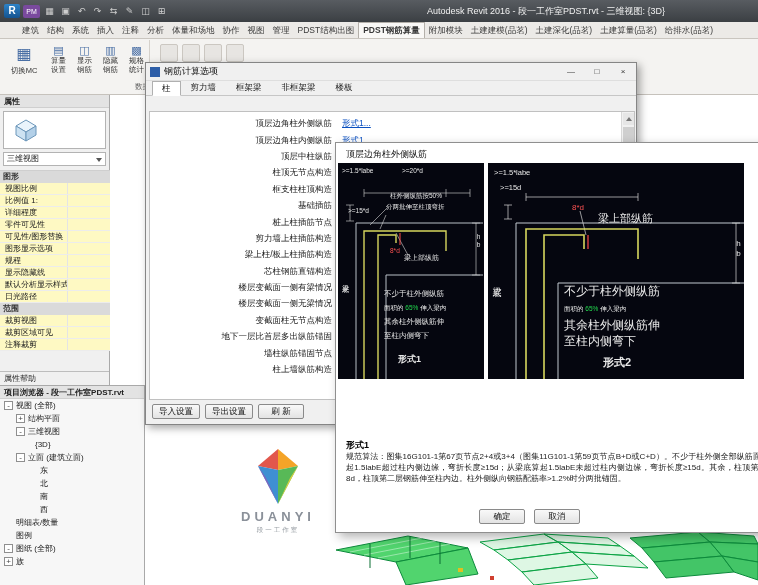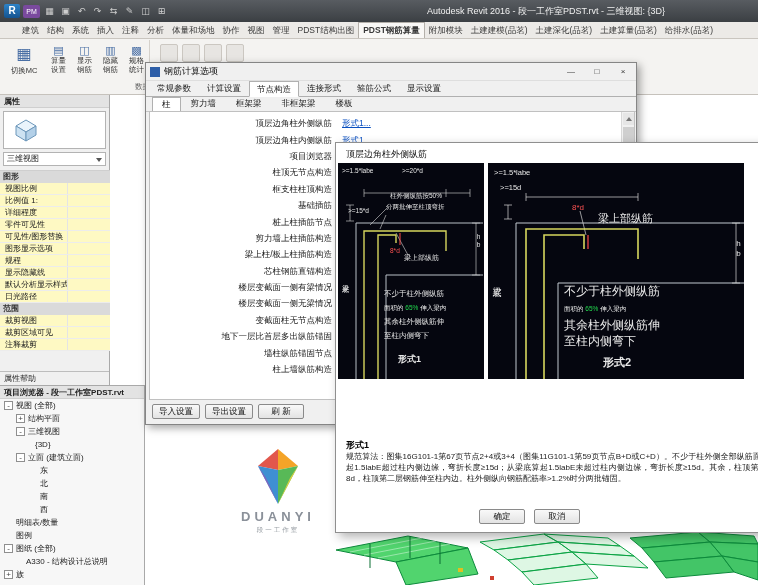--- a/index.html
+++ b/index.html
@@ -328,63 +328,52 @@
     <div class="titem" style="padding-left:16px">
         <span class="tlab">明细表/数量</span>
       </div>
     <div class="titem" style="padding-left:16px">
         <span class="tlab">图例</span>
       </div>
     <div class="titem" style="padding-left:4px">
         <span class="tg">-</span>
         <span class="tlab">图纸 (全部)</span>
       </div>
-    <div class="titem" style="padding-left:26px">
-        <span class="tlab">A330 - 结构设计总说明</span>
-      </div>
     <div class="titem" style="padding-left:4px">
         <span class="tg">+</span>
         <span class="tlab">族</span>
       </div>
   </div>
 
   <div class="abs dlg">
     <div class="dtbar">
       <span class="dico"></span>
       <span class="dtitle">钢筋计算选项</span>
       <span class="dwb">—</span>
       <span class="dwb">□</span>
       <span class="dwb">×</span>
     </div>
-    <div class="dtabs">
-      <span class="dtab">常规参数</span>
-      <span class="dtab">计算设置</span>
-      <span class="dtab on">节点构造</span>
-      <span class="dtab">连接形式</span>
-      <span class="dtab">箍筋公式</span>
-      <span class="dtab">显示设置</span>
-    </div>
     <div class="dsubtabs">
       <span class="dsub on">柱</span>
       <span class="dsub">剪力墙</span>
       <span class="dsub">框架梁</span>
       <span class="dsub">非框架梁</span>
       <span class="dsub">楼板</span>
     </div>
     <div class="dpage">
       <div class="drow">
           <span class="dlab">顶层边角柱外侧纵筋</span>
           <span class="dval">形式1...</span>
         </div>
       <div class="drow">
           <span class="dlab">顶层边角柱内侧纵筋</span>
           <span class="dval">形式1</span>
         </div>
       <div class="drow">
-          <span class="dlab">项目浏览器</span>
+          <span class="dlab">顶层中柱纵筋</span>
           <span class="dval"></span>
         </div>
       <div class="drow">
           <span class="dlab">柱顶无节点构造</span>
           <span class="dval"></span>
         </div>
       <div class="drow">
           <span class="dlab">框支柱柱顶构造</span>
           <span class="dval"></span>
         </div>

